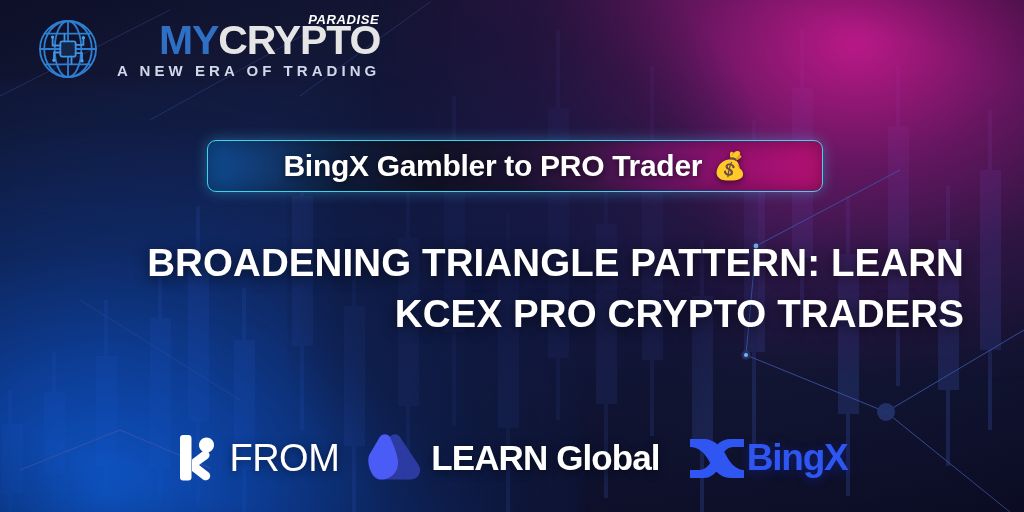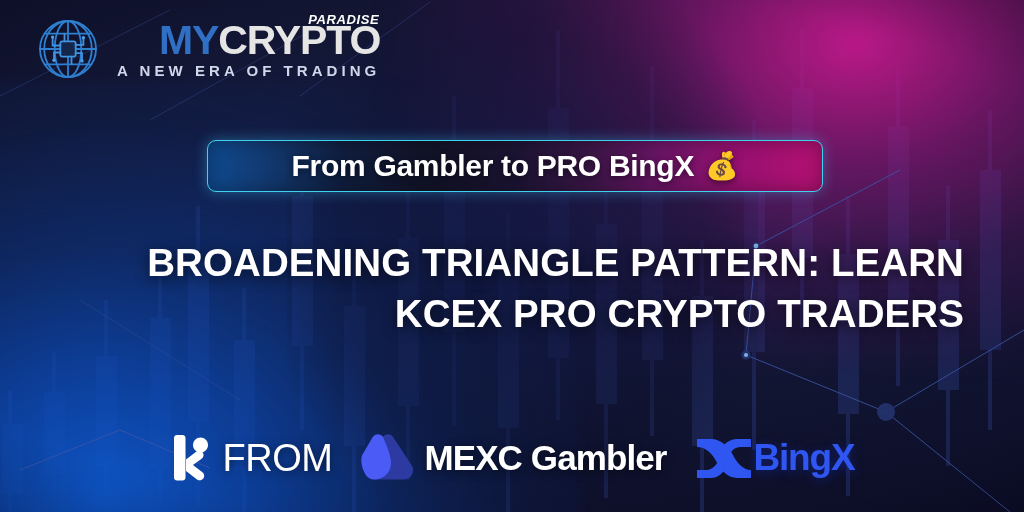--- a/index.html
+++ b/index.html
@@ -246,21 +246,21 @@
         <span class="w-my">MY</span>
         <span class="w-crypto">CRYPTO</span>
         <span class="w-paradise">PARADISE</span>
       </div>
       <div class="tagline">A NEW ERA OF TRADING</div>
     </div>
   </div>
 
   <div id="badge">
     <div id="badge-text">
-      <span>From Gambler to PRO BingX</span>
+      <span>BingX Gambler to PRO Trader</span>
       <span id="money-bag">💰</span>
     </div>
   </div>
 
   <h1 id="heading">
     <span class="ln">BROADENING TRIANGLE PATTERN: LEARN</span>
     <span class="ln">KCEX PRO CRYPTO TRADERS</span>
   </h1>
 
   <div id="partners">
@@ -278,21 +278,21 @@
       <span class="partner-name">FROM</span>
     </div>
 
     <div class="partner" id="mexc">
       <svg width="58" height="52" viewBox="0 0 58 52">
         <path d="M33 5 C30.5 1.2 25 1.2 22.6 5.2 L5.5 33.5 C2 39.5 6.3 47.5 13.4 47.5
                  L44 47.5 C51 47.5 55.3 39.8 52 33.8 Z" fill="#2f3da8" opacity="0.92"></path>
         <path d="M23 5 C20.5 1.2 15 1.2 12.6 5.2 L2.5 22.5 C-1 28.5 3.3 47.5 14 47.5
                  C24 47.5 31 40 31 31 C31 24 27 14 23 5 Z" fill="#4a5cf5"></path>
       </svg>
-      <span class="partner-name">MEXC Gambler</span>
+      <span class="partner-name">LEARN Global</span>
     </div>
 
     <div class="partner" id="bingx">
       <svg width="58" height="46" viewBox="0 0 58 46">
         <path d="M2 4 L16 4 C26 4 34 12 38 20 C42 28 48 35 56 35 L56 43 L42 43
                  C32 43 25 34 21 26 C17 18 10 12 2 12 Z" fill="#2f56f0"></path>
         <path d="M56 4 L42 4 C34 4 29 9 25 15 L31 25 C35 18 38 12 46 12 L56 12 Z" fill="#2f56f0"></path>
         <path d="M2 43 L16 43 C23 43 28 38 32 32 L26 22 C22 29 18 35 11 35 L2 35 Z" fill="#2f56f0"></path>
       </svg>
       <span class="partner-name">BingX</span>

